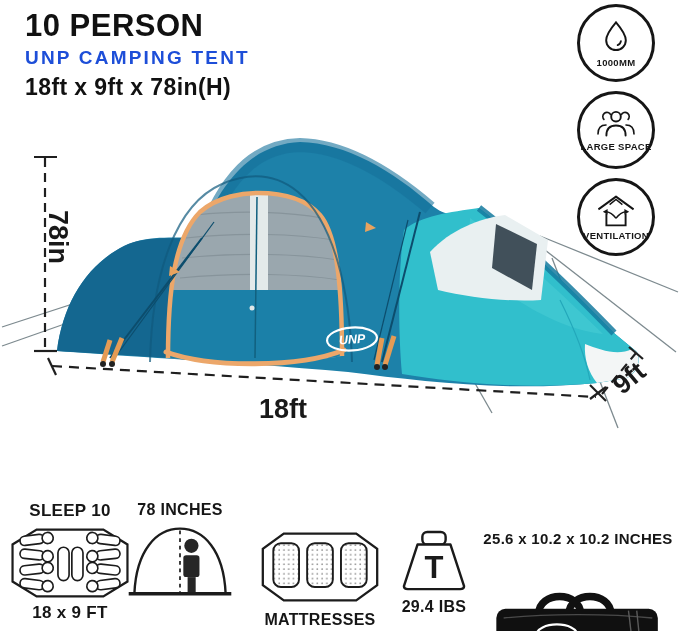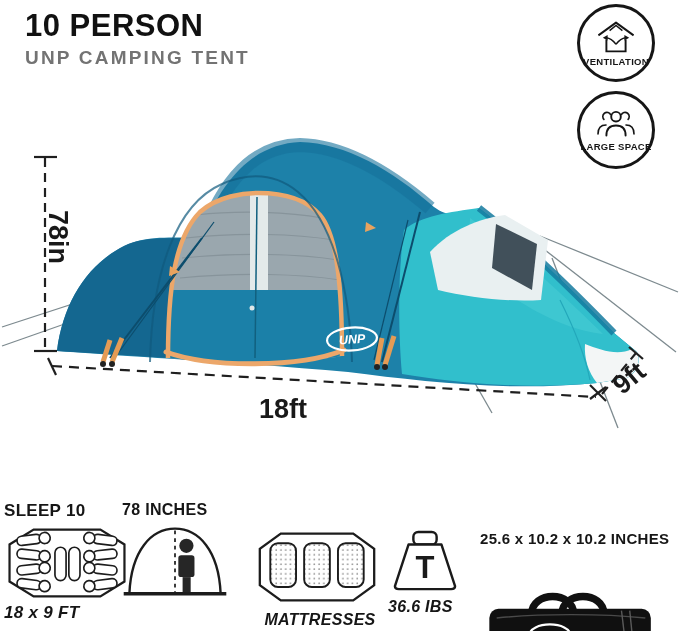--- a/index.html
+++ b/index.html
@@ -1,80 +1,88 @@
 <!DOCTYPE html>
 <html><head>
 <meta charset="utf-8">
 <style>
   html,body{margin:0;padding:0;background:#fff;}
   .page{position:relative;width:679px;height:631px;background:#fff;overflow:hidden;
-        font-family:"Liberation Sans",sans-serif;color:#161616;}
+        font-family:"Liberation Sans",sans-serif;color:#161616;border-radius:7px;}
   
   .header{position:absolute;left:25px;top:8px;z-index:3;}
   .hdr-title{margin:0;font-size:31px;font-weight:800;letter-spacing:.5px;color:#111;}
-  .hdr-sub{margin:3px 0 0;font-size:19px;font-weight:600;letter-spacing:2.2px;color:#737373;}
+  .hdr-sub{margin:3px 0 0;font-size:19px;font-weight:600;letter-spacing:2.2px;color:#1d4ed8;}
   .hdr-size{margin:5px 0 0;font-size:23px;font-weight:800;letter-spacing:.4px;color:#111;}
   
   .badges{position:absolute;left:577px;top:4px;display:flex;flex-direction:column;gap:9px;z-index:3;}
   .badge{width:72px;height:72px;border:3px solid #161616;border-radius:50%;background:#fff;
          display:flex;flex-direction:column;align-items:center;justify-content:center;}
   .badge svg{display:block;}
   .badge-label{font-size:9.5px;font-weight:700;letter-spacing:.3px;margin-top:2px;white-space:nowrap;}
   
   .scene{position:absolute;left:0;top:0;z-index:1;}
   .dim-text{font-weight:800;font-size:27px;fill:#191919;}
   
-  .feat{position:absolute;display:flex;flex-direction:column;z-index:3;}
+  .feat{position:absolute;display:flex;flex-direction:column;align-items:center;z-index:3;}
   .feat-title{font-size:16px;font-weight:700;letter-spacing:.3px;white-space:nowrap;}
-  .feat-caption{font-size:16px;font-weight:700;letter-spacing:.3px;white-space:nowrap;font-style:italic;}
+  .feat-caption{font-size:16px;font-weight:700;letter-spacing:.3px;white-space:nowrap;}
   .f1{left:4px;top:501px;width:132px;}
   .f2{left:122px;top:501px;width:116px;}
   .f3{left:256px;top:501px;width:128px;}
   .f4{left:388px;top:501px;width:92px;}
   .f5{left:480px;top:530px;width:196px;gap:35px;}
   .f1 .icon{margin:4px 0 2px;}
   .f2 .icon{margin:3px 0 2px;}
   .f3 .icon{margin:24px 0 2px;}
   .f4 .icon{margin:29px 0 4px;}
   .f5 .icon{margin:3px 0 2px;}
   .cap2{line-height:17px;text-align:center;}
 </style>
 </head>
 <body>
 
 <div class="page">
 
   <header class="header">
     <h1 class="hdr-title">10 PERSON</h1>
     <h2 class="hdr-sub">UNP CAMPING TENT</h2>
+    <h3 class="hdr-size">18ft x 9ft x 78in(H)</h3>
   </header>
 
   <aside class="badges">
+    <div class="badge">
+      <svg width="36" height="36" viewBox="0 0 44 44">
+        <path d="M22,4 C22,4 10,18 10,26 a12,12 0 0 0 24,0 C34,18 22,4 22,4 Z" fill="none" stroke="#151515" stroke-width="2.4"></path>
+        <path d="M28,27 a6.5,6.5 0 0 1 -4,5" fill="none" stroke="#151515" stroke-width="2.2" stroke-linecap="round"></path>
+      </svg>
+      <span class="badge-label">1000MM</span>
+    </div>
+    <div class="badge">
+      <svg width="40" height="31" viewBox="0 0 50 38">
+        <path d="M10.5,14.5 A5.2,5.2 0 1 1 18.5,8.5" fill="none" stroke="#151515" stroke-width="2"></path>
+        <path d="M39.5,14.5 A5.2,5.2 0 1 0 31.5,8.5" fill="none" stroke="#151515" stroke-width="2"></path>
+        <path d="M2.5,32 C2.5,24.5 6.5,20.8 12.5,20.8" fill="none" stroke="#151515" stroke-width="2" stroke-linecap="round"></path>
+        <path d="M47.5,32 C47.5,24.5 43.5,20.8 37.5,20.8" fill="none" stroke="#151515" stroke-width="2" stroke-linecap="round"></path>
+        <circle cx="25" cy="10.5" r="6" fill="#fff" stroke="#151515" stroke-width="2.4"></circle>
+        <path d="M13,34 C13,25.5 18,21.5 25,21.5 C32,21.5 37,25.5 37,34" fill="none" stroke="#151515" stroke-width="2.4" stroke-linecap="round"></path>
+      </svg>
+      <span class="badge-label">LARGE SPACE</span>
+    </div>
     <div class="badge">
       <svg width="40" height="34" viewBox="0 0 50 42">
         <path d="M3,19 L25,3 L47,19" fill="none" stroke="#151515" stroke-width="2.4" stroke-linejoin="round"></path>
         <path d="M17,13 L25,6.5 L33,13" fill="none" stroke="#151515" stroke-width="1.8"></path>
         <path d="M13,24 L13,39 L37,39 L37,24" fill="none" stroke="#151515" stroke-width="2.4"></path>
         <path d="M25,30 C21,25 17,22.5 13,22" fill="none" stroke="#151515" stroke-width="1.8"></path>
         <path d="M25,30 C29,25 33,22.5 37,22" fill="none" stroke="#151515" stroke-width="1.8"></path>
         <path d="M14.5,18.5 L8.5,22 L14.5,25.5 Z" fill="#151515"></path>
         <path d="M35.5,18.5 L41.5,22 L35.5,25.5 Z" fill="#151515"></path>
       </svg>
       <span class="badge-label">VENTILATION</span>
-    </div>
-    <div class="badge">
-      <svg width="40" height="31" viewBox="0 0 50 38">
-        <path d="M10.5,14.5 A5.2,5.2 0 1 1 18.5,8.5" fill="none" stroke="#151515" stroke-width="2"></path>
-        <path d="M39.5,14.5 A5.2,5.2 0 1 0 31.5,8.5" fill="none" stroke="#151515" stroke-width="2"></path>
-        <path d="M2.5,32 C2.5,24.5 6.5,20.8 12.5,20.8" fill="none" stroke="#151515" stroke-width="2" stroke-linecap="round"></path>
-        <path d="M47.5,32 C47.5,24.5 43.5,20.8 37.5,20.8" fill="none" stroke="#151515" stroke-width="2" stroke-linecap="round"></path>
-        <circle cx="25" cy="10.5" r="6" fill="#fff" stroke="#151515" stroke-width="2.4"></circle>
-        <path d="M13,34 C13,25.5 18,21.5 25,21.5 C32,21.5 37,25.5 37,34" fill="none" stroke="#151515" stroke-width="2.4" stroke-linecap="round"></path>
-      </svg>
-      <span class="badge-label">LARGE SPACE</span>
     </div>
   </aside>
 
   <svg class="scene" width="679" height="500" viewBox="0 0 679 500">
 
     <g stroke="#7d8a8f" stroke-width="1.3">
       <line x1="232" y1="252" x2="2" y2="327"></line>
       <line x1="238" y1="263" x2="2" y2="346"></line>
       <line x1="540" y1="236" x2="678" y2="292"></line>
       <line x1="545" y1="250" x2="676" y2="352"></line>
@@ -235,21 +243,21 @@
     </svg>
     <span class="feat-caption cap2">MATTRESSES</span>
   </div>
 
   <div class="feat f4">
     <svg class="icon" width="74" height="64" viewBox="0 0 76 66">
       <rect x="26" y="2" width="24" height="13" rx="5" fill="#fff" stroke="#1a1a1a" stroke-width="2.5"></rect>
       <path d="M21,15 L55,15 L69,58 Q69,61 65,61 L11,61 Q7,61 7,58 Z" fill="#fff" stroke="#1a1a1a" stroke-width="2.5" stroke-linejoin="round"></path>
       <text x="38" y="50" text-anchor="middle" font-size="32" font-weight="bold" fill="#1a1a1a">T</text>
     </svg>
-    <span class="feat-caption">36.6 IBS</span>
+    <span class="feat-caption">29.4 IBS</span>
   </div>
 
   <div class="feat f5">
     <span class="feat-title" style="font-size:15px">25.6 x 10.2 x 10.2 INCHES</span>
     <svg class="icon" width="182" height="78" viewBox="0 0 190 85">
       <path d="M52,32 C52,6 98,6 98,32" fill="none" stroke="#111" stroke-width="8"></path>
       <path d="M85,32 C85,6 131,6 131,32" fill="none" stroke="#111" stroke-width="8"></path>
       <rect x="6" y="26" width="176" height="52" rx="10" fill="#101010"></rect>
       <path d="M14,36 C60,31 130,31 176,36" fill="none" stroke="#4a4a4a" stroke-width="1.5"></path>
       <line x1="150" y1="28" x2="156" y2="77" stroke="#5a5a5a" stroke-width="1.5"></line>

